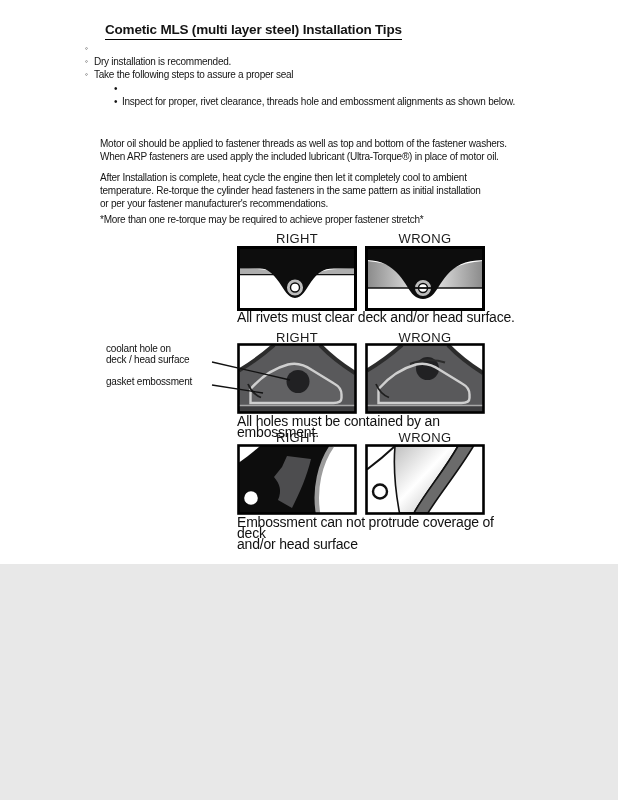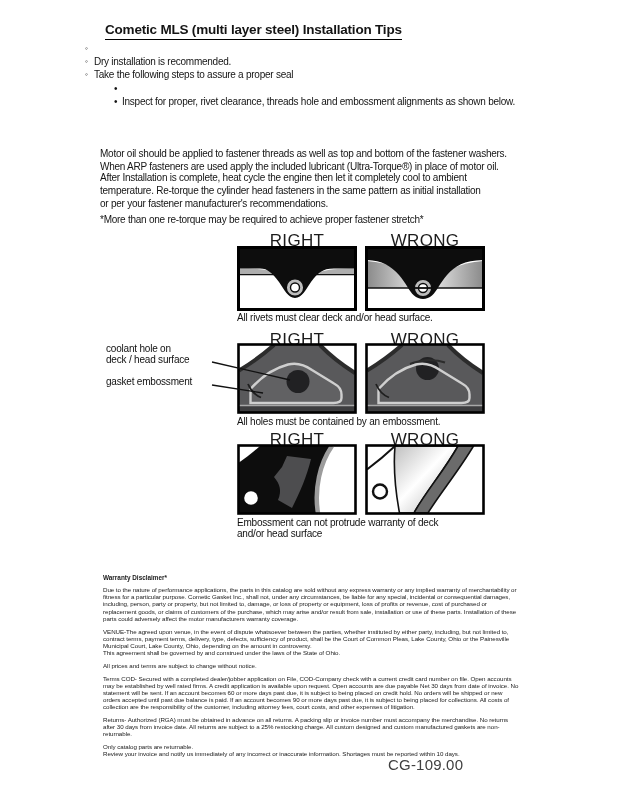--- a/index.html
+++ b/index.html
@@ -1,34 +1,34 @@
 <!DOCTYPE html>
 <html><head>
 <meta charset="utf-8">
 <style>
   html,body{margin:0;padding:0;background:#e8e8e8;}
   .page{
-    position:relative;width:618px;height:800px;background:#ffffff;
+    position:relative;width:618px;height:564px;background:#ffffff;
     font-family:"Liberation Sans","DejaVu Sans",sans-serif;color:#141414;
     overflow:hidden;margin:0 auto;
   }
   .abs{position:absolute;}
   .title{
     font-size:13.5px;font-weight:bold;letter-spacing:-0.2px;
     border-bottom:1.6px solid #000;padding-bottom:2px;display:inline-block;
   }
   .body-txt{font-size:10px;letter-spacing:-0.25px;line-height:13.2px;white-space:pre-line;}
   .bullets{font-size:10px;letter-spacing:-0.25px;line-height:13.2px;}
   .b-row{display:flex;}
   .b-mark{width:9px;flex:none;font-size:8.5px;line-height:13.2px;}
   .sb-row{display:flex;padding-left:29px;}
   .sb-mark{width:8px;flex:none;font-size:10px;line-height:13.2px;}
   .sec-head{font-size:12.5px;font-weight:bold;letter-spacing:-0.2px;}
-  .rw-label{width:120px;text-align:center;font-size:17px;letter-spacing:0.3px;color:#1c1c1c;}
-  .caption{font-size:10px;letter-spacing:-0.2px;line-height:11px;white-space:pre-line;color:#111;}
+  .rw-label{width:120px;text-align:center;font-size:13px;letter-spacing:0.3px;color:#1c1c1c;}
+  .caption{font-size:14px;letter-spacing:-0.2px;line-height:11px;white-space:pre-line;color:#111;}
   .anno{font-size:10px;letter-spacing:-0.2px;line-height:10.8px;white-space:pre-line;color:#111;}
   .fine{width:417px;color:#1a1a1a;}
   .fine h4{font-size:6.4px;margin:0 0 5px 0;font-weight:bold;}
   .fine p{font-size:6.2px;line-height:7.2px;margin:0 0 5.5px 0;letter-spacing:-0.05px;white-space:pre-line;}
   .partnum{font-size:15px;letter-spacing:0.2px;color:#404040;}
   svg{display:block;}
 </style>
 </head>
 <body>
 
@@ -52,21 +52,21 @@
     </div>
     <div class="sb-row">
       <span class="sb-mark">•</span>
     </div>
     <div class="sb-row">
       <span class="sb-mark">•</span>
       <span>Inspect for proper, rivet clearance, threads hole and embossment alignments as shown below.</span>
     </div>
   </div>
 
-  <div class="abs body-txt" style="left:100px;top:147px;width:505px;">Motor oil should be applied to fastener threads as well as top and bottom of the fastener washers.
+  <div class="abs body-txt" style="left:100px;top:137px;width:505px;">Motor oil should be applied to fastener threads as well as top and bottom of the fastener washers.
 When ARP fasteners are used apply the included lubricant (Ultra-Torque®) in place of motor oil.</div>
   <div class="abs body-txt" style="left:100px;top:213px;width:505px;">*More than one re-torque may be required to achieve proper fastener stretch*</div>
   <div class="abs body-txt" style="left:100px;top:171px;width:505px;">After Installation is complete, heat cycle the engine then let it completely cool to ambient
 temperature. Re-torque the cylinder head fasteners in the same pattern as initial installation
 or per your fastener manufacturer's recommendations.</div>
 
   <div class="abs rw-label" style="left:237px;top:231px;">RIGHT</div>
   <div class="abs rw-label" style="left:365px;top:231px;">WRONG</div>
 
   <div class="abs" style="left:237px;top:246px;">
@@ -211,21 +211,21 @@
         <rect x="0" y="0" width="120" height="71" fill="#ffffff"></rect>
         <path d="M30,2 C 20,11.5 10,19.5 2,25.5" fill="none" stroke="#111" stroke-width="2"></path>
         <path d="M30,2 L93,2 C 79,27 59,50 49,69 L34.5,69 C 30,45 28.5,20 30,2 Z" fill="url(#g3)" stroke="#111" stroke-width="1.6"></path>
         <path d="M93,2 L108.5,2 C 93,28 73,52 63,69 L49,69 C 59,50 79,27 93,2 Z" fill="#6b6b6b" stroke="#111" stroke-width="1.6"></path>
         <circle cx="15" cy="47.5" r="7" fill="#ffffff" stroke="#111" stroke-width="2.4"></circle>
       </g>
       <rect x="1.5" y="1.5" width="117" height="68" fill="none" stroke="#000" stroke-width="2.6"></rect>
     </svg>
   </div>
 
-  <div class="abs caption" style="left:237px;top:517px;width:280px;">Embossment can not protrude warranty of deck
+  <div class="abs caption" style="left:237px;top:517px;width:280px;">Embossment can not protrude coverage of deck
 and/or head surface</div>
 
   <div class="abs fine" style="left:103px;top:574px;">
     <h4>Warranty Disclaimer*</h4>
     <p>Due to the nature of performance applications, the parts in this catalog are sold without any express warranty or any implied warranty of merchantability or fitness for a particular purpose.  Cometic Gasket Inc., shall not, under any circumstances, be liable for any special, incidental or consequential damages, including, person, party or property, but not limited to, damage, or loss of property or equipment, loss of profits or revenue, cost of purchased or replacement goods, or claims of customers of the purchase, which may arise and/or result from sale, installation or use of these parts.  Installation of these parts could adversely affect the motor manufacturers warranty coverage.</p>
     <p>VENUE-The agreed upon venue, in the event of dispute whatsoever between the parties, whether instituted by either party, including, but not limited to, contract terms, payment terms, delivery, type, defects, sufficiency of product, shall be the Court of Common Pleas, Lake County, Ohio or the Painesville Municipal Court, Lake County, Ohio, depending on the amount in controversy.
 This agreement shall be governed by and construed under the laws of the State of Ohio.</p>
     <p>All prices and terms are subject to change without notice.</p>
     <p>Terms COD- Secured with a completed dealer/jobber application on File, COD-Company check with a current credit card number on file.  Open accounts may be established by well rated firms.  A credit application is available upon request.  Open accounts are due payable Net 30 days from date of invoice.  No statement will be sent.  If an account becomes 60 or more days past due, it is subject to being placed on credit hold.  No orders will be shipped or new orders accepted until past due balance is paid.  If an account becomes 90 or more days past due, it is subject to being placed for collections.  All costs of collection are the responsibility of the customer, including attorney fees, court costs, and other expenses of litigation.</p>
     <p>Returns- Authorized (RGA) must be obtained in advance on all returns.  A packing slip or invoice number must accompany the merchandise.  No returns after 30 days from invoice date.  All returns are subject to a 25% restocking charge.  All custom designed and custom manufactured gaskets are non-returnable.</p>

